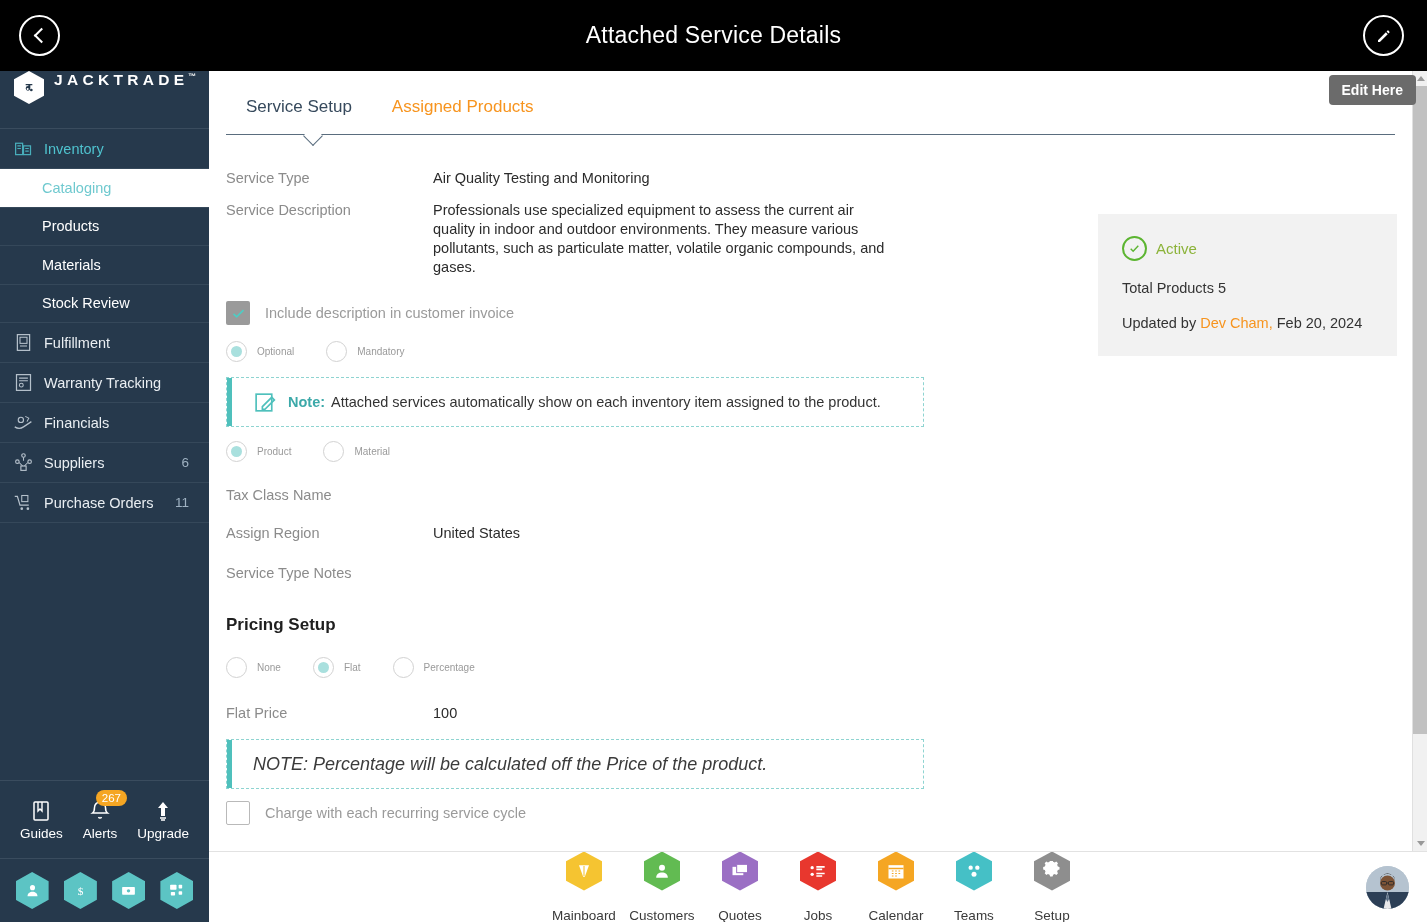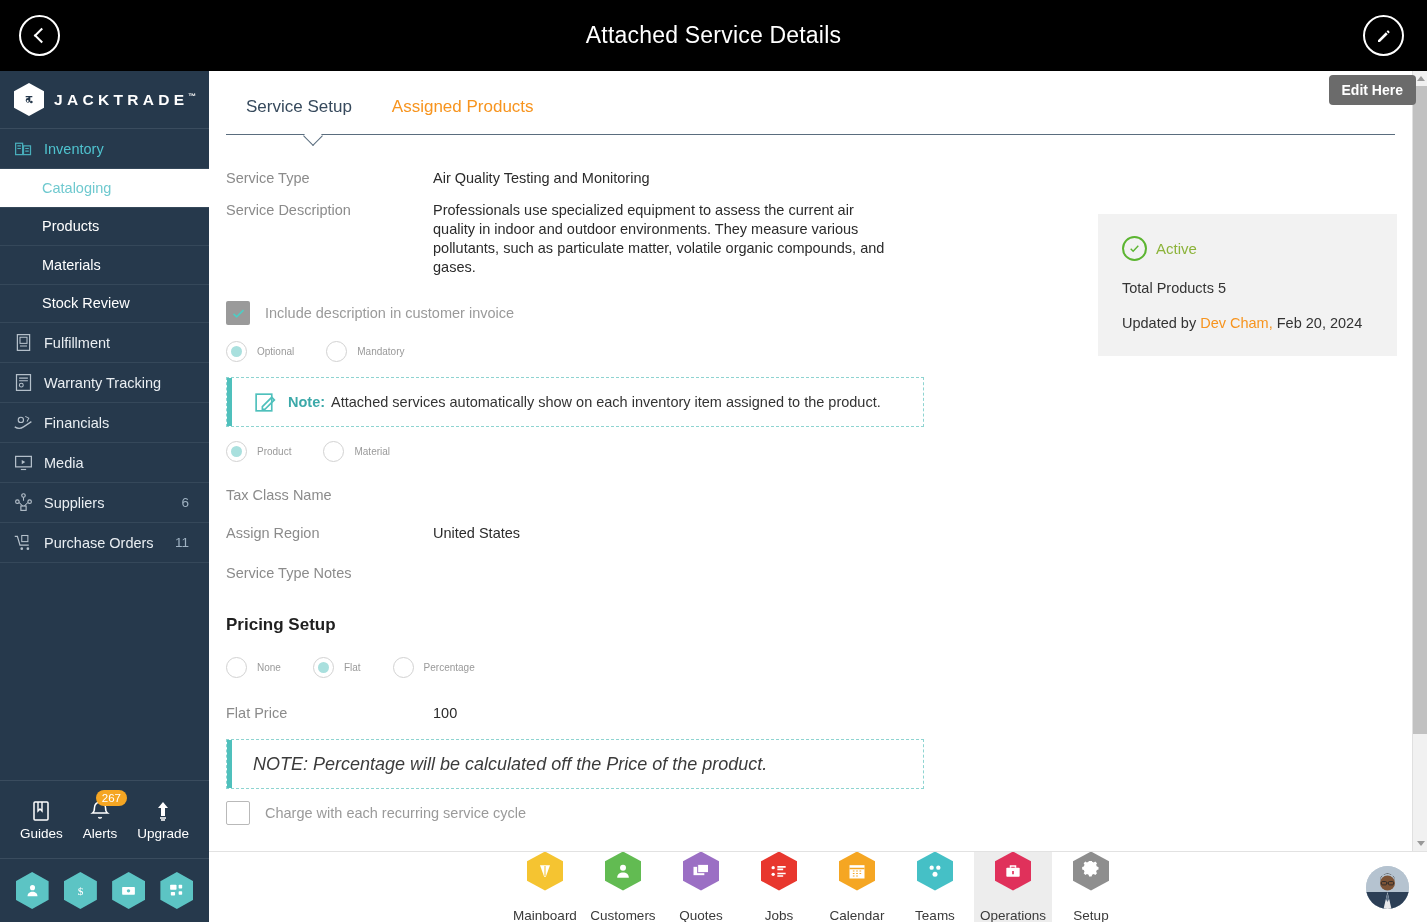--- a/index.html
+++ b/index.html
@@ -38,21 +38,21 @@
   }
 
   
   .sidebar {
     position: absolute; left: 0; top: 71px;
     width: 209px; height: 851px;
     background: #26394c;
     display: flex; flex-direction: column;
   }
   .brand {
-    height: 58px; display: flex; align-items: center;
+    height: 58px; display: flex; 
     padding-left: 14px; gap: 10px;
     border-bottom: 1px solid #3a4c5e;
   }
   .brand-hex {
     width: 30px; height: 33px; background: #ffffff;
     clip-path: polygon(50% 0%, 100% 25%, 100% 75%, 50% 100%, 0% 75%, 0% 25%);
     display: flex; align-items: center; justify-content: center;
     font-size: 13px; font-weight: bold; color: #26394c;
     font-family: "Liberation Serif", serif;
   }
@@ -351,30 +351,20 @@
     <span class="nav-ico">
       <svg viewBox="0 0 24 24">
           <path d="M2 17c3 2 7 2 10 0l9-6" stroke="#cfd9e2" stroke-width="1.4" fill="none"></path>
           <circle cx="9" cy="9" r="3" fill="none" stroke="#cfd9e2" stroke-width="1.3"></circle>
           <path d="M14 5l4 2-2 4" stroke="#cfd9e2" stroke-width="1.2" fill="none"></path>
         </svg>
     </span>
     <span>Financials</span>
   </div>
 
-  <div class="nav-item">
-    <span class="nav-ico">
-      <svg viewBox="0 0 24 24">
-          <rect x="3" y="5" width="18" height="12" fill="none" stroke="#cfd9e2" stroke-width="1.4"></rect>
-          <path d="M10 9l4 2.5-4 2.5V9z" fill="#cfd9e2"></path>
-          <path d="M9 20h6" stroke="#cfd9e2" stroke-width="1.3"></path>
-        </svg>
-    </span>
-    <span>Media</span>
-  </div>
 
   <div class="nav-item">
     <span class="nav-ico">
       <svg viewBox="0 0 24 24">
           <circle cx="12" cy="4" r="2" fill="none" stroke="#cfd9e2" stroke-width="1.3"></circle>
           <circle cx="5" cy="11" r="2" fill="none" stroke="#cfd9e2" stroke-width="1.3"></circle>
           <circle cx="19" cy="11" r="2" fill="none" stroke="#cfd9e2" stroke-width="1.3"></circle>
           <rect x="9" y="16" width="6" height="5" fill="none" stroke="#cfd9e2" stroke-width="1.3"></rect>
           <path d="M12 6v4M7 12l4 4M17 12l-4 4" stroke="#cfd9e2" stroke-width="1.2"></path>
         </svg>
@@ -644,30 +634,20 @@
       <div class="bn-hex" style="background:#45c0c6">
         <svg viewBox="0 0 24 24">
             <circle cx="8" cy="8" r="2.6" fill="#fff"></circle>
             <circle cx="16" cy="8" r="2.6" fill="#fff"></circle>
             <circle cx="12" cy="16" r="3" fill="#fff"></circle>
           </svg>
       </div>
       <div class="bn-label">Teams</div>
     </div>
 
-    <div class="bn-item current">
-      <div class="bn-hex" style="background:#e0315b">
-        <svg viewBox="0 0 24 24">
-            <rect x="4" y="8" width="16" height="11" rx="1" fill="#fff"></rect>
-            <path d="M9 8V6h6v2" fill="none" stroke="#fff" stroke-width="1.8"></path>
-            <path d="M11 12h2v4h-2z" fill="#e0315b"></path>
-          </svg>
-      </div>
-      <div class="bn-label">Operations</div>
-    </div>
 
     <div class="bn-item">
       <div class="bn-hex" style="background:#8e8e8e">
         <svg viewBox="0 0 24 24">
             <path d="M12 8.4a3.6 3.6 0 100 7.2 3.6 3.6 0 000-7.2zm9-1.2l-2-.6-.8-2 1-1.9-2.1-2-1.8 1-2-.8-.6-2h-3l-.6 2-2 .8-1.9-1-2 2.1 1 1.8-.8 2-2 .6v3l2 .6.8 2-1 1.9 2.1 2 1.8-1 2 .8.6 2h3l.6-2 2-.8 1.9 1 2-2.1-1-1.8.8-2 2-.6z" fill="#fff"></path>
           </svg>
       </div>
       <div class="bn-label">Setup</div>
     </div>
   </div>

